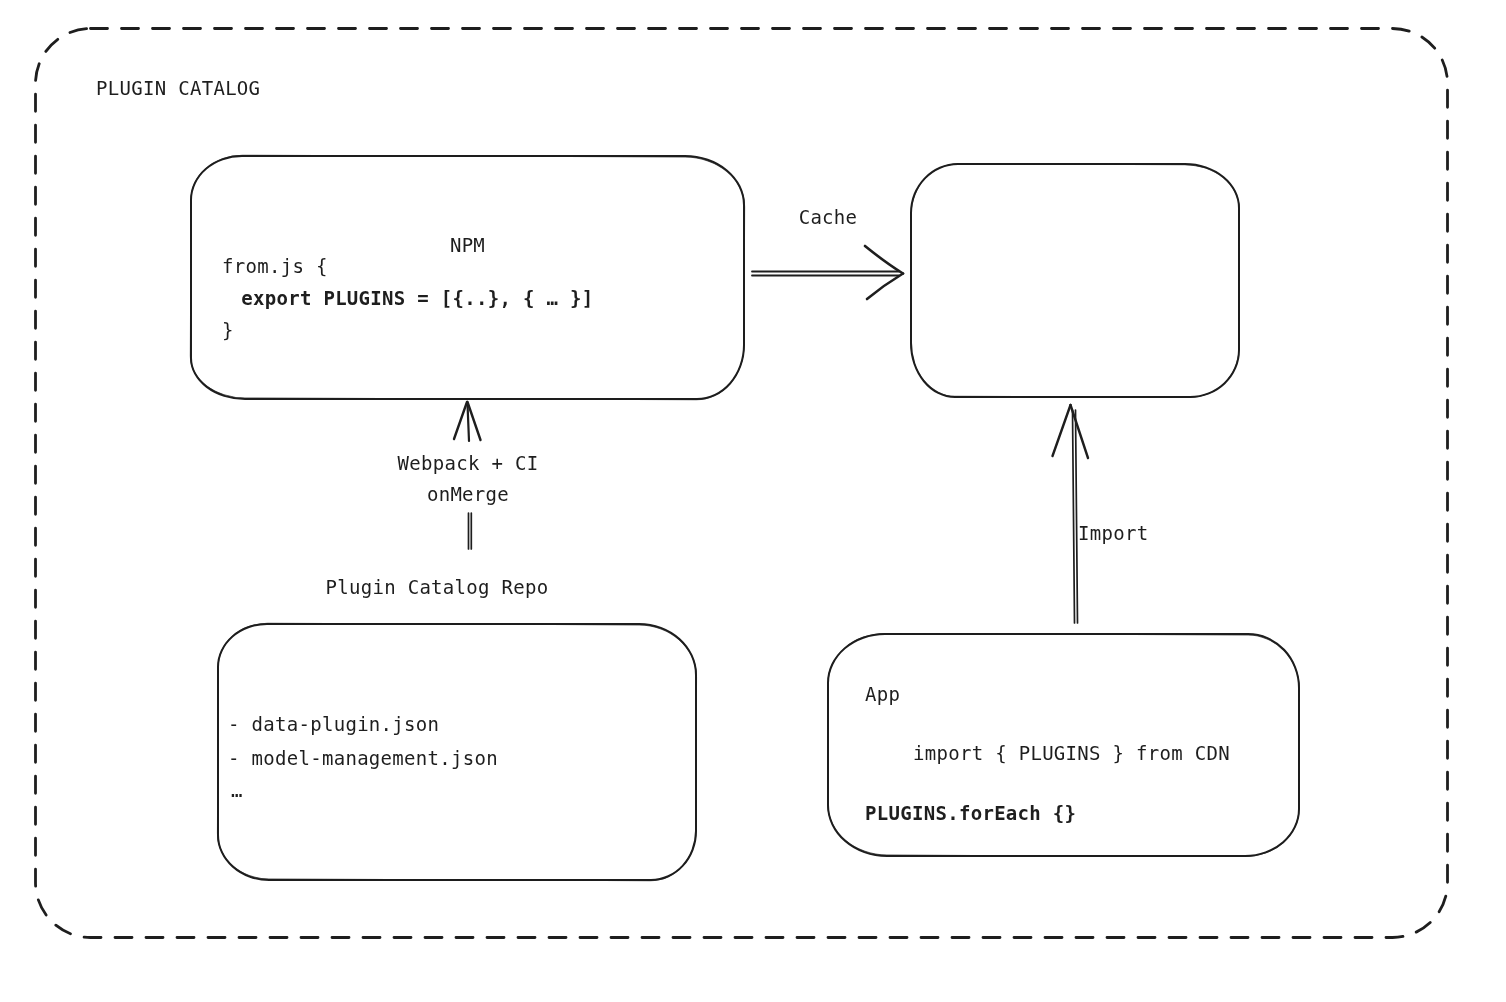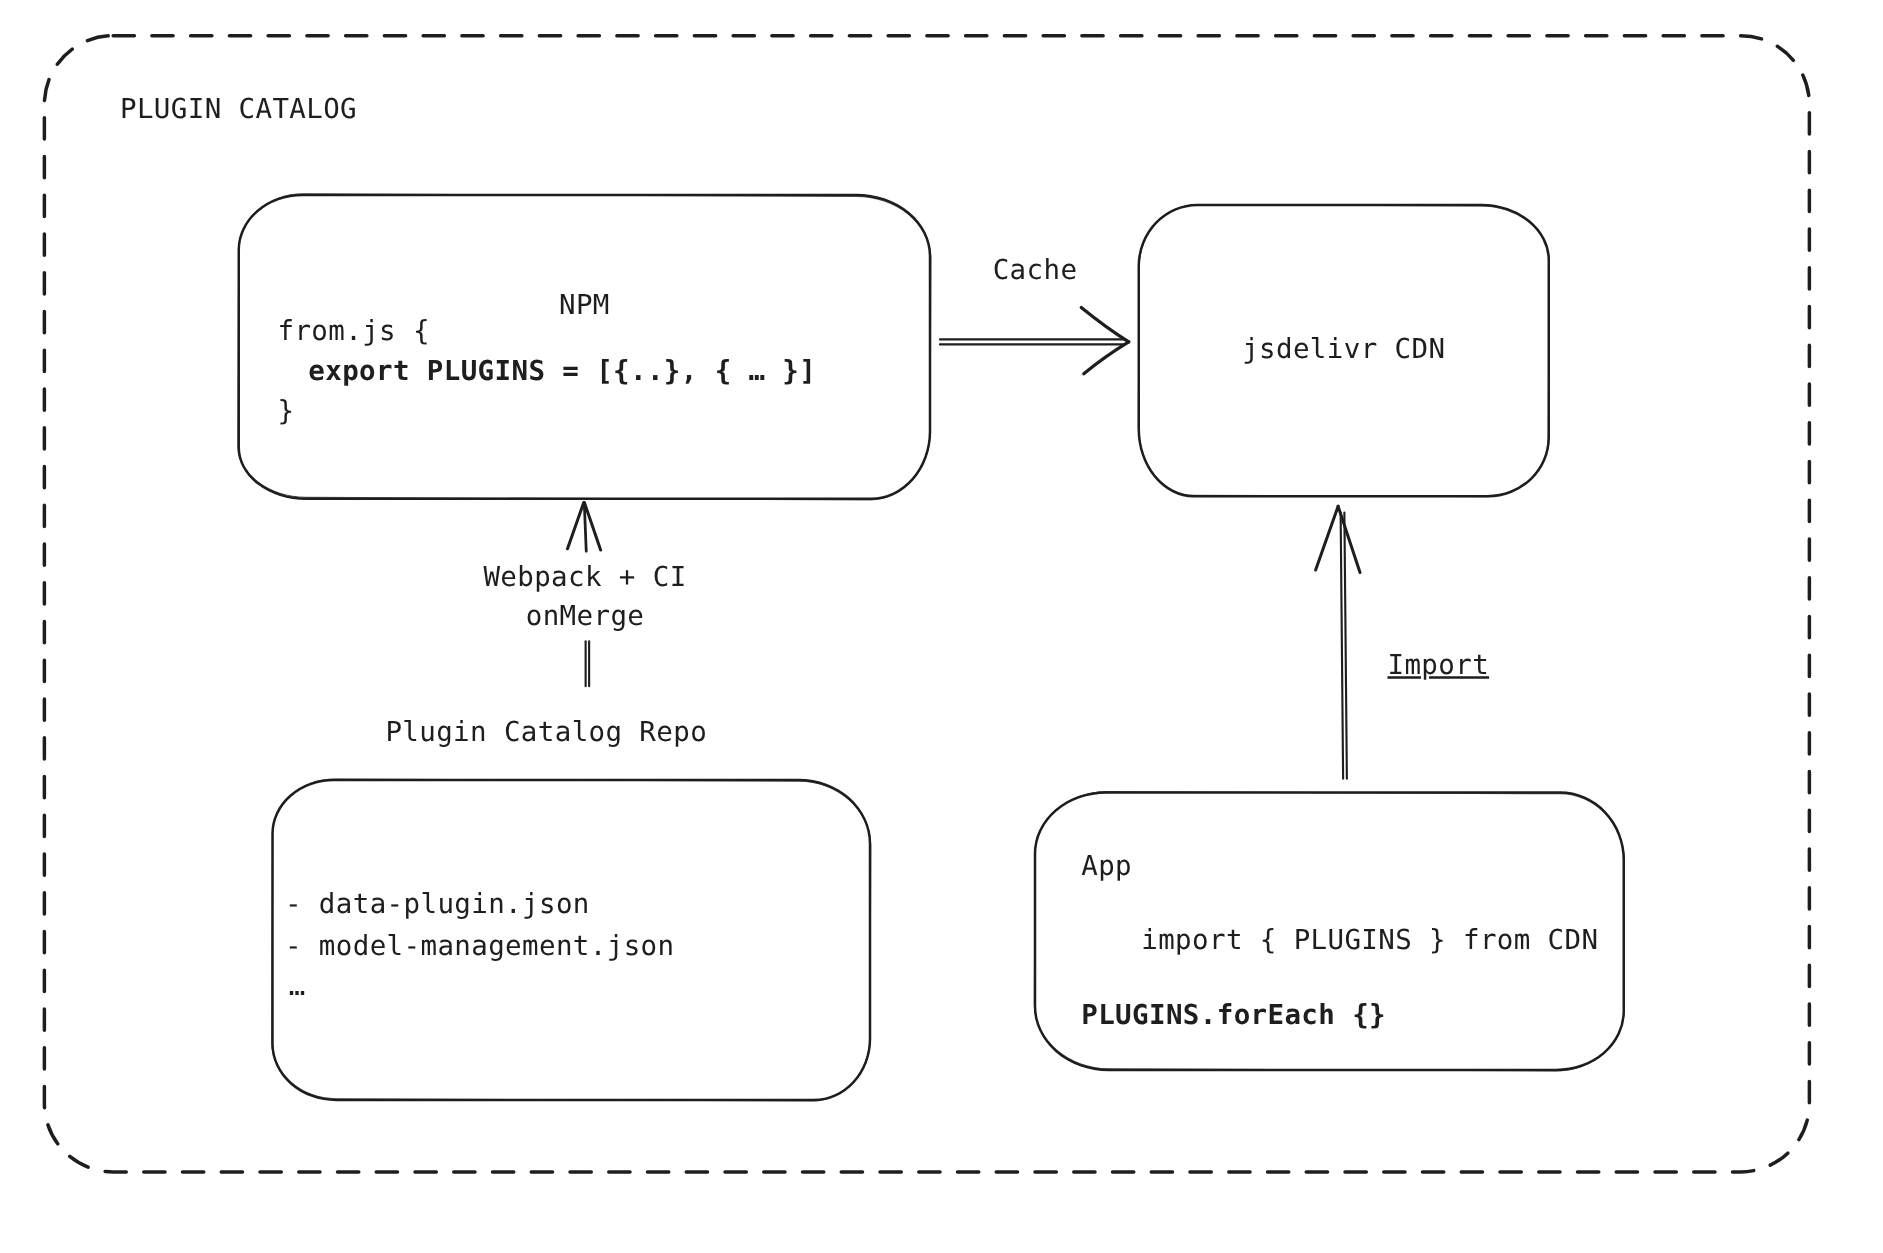--- a/index.html
+++ b/index.html
@@ -2,21 +2,21 @@
 <html style="--stroke: #1e1e1e; --bg: #ffffff;"><head>
 <meta charset="utf-8">
 <style>
   html,body{margin:0;padding:0;background:#fff;}
   .canvas{
     position:relative;width:1506px;height:1002px;background:var(--bg,#fff);
     font-family:"DejaVu Sans Mono","Liberation Mono",monospace;
     color:var(--stroke,#1e1e1e);overflow:hidden;
   }
   .lines{position:absolute;left:0;top:0;width:1506px;height:1002px;pointer-events:none;}
-  .t{position:absolute;font-size:22px;line-height:30px;white-space:pre;letter-spacing:0.3px;}
+  .t{position:absolute;font-size:19px;line-height:30px;white-space:pre;letter-spacing:0.3px;}
   .tc{text-align:center;}
   .box{
     position:absolute;border:2px solid var(--stroke,#1e1e1e);background:#fff;box-sizing:border-box;
   }
   .box::before{
     content:"";position:absolute;inset:-1px;border:1.4px solid var(--stroke,#1e1e1e);
     border-radius:inherit;transform:rotate(.25deg) scale(1.003);opacity:.75;pointer-events:none;
   }
   .box-npm{left:190px;top:155px;width:555px;height:245px;
     border-radius:52px 60px 48px 55px / 45px 50px 55px 42px;}
@@ -64,31 +64,30 @@
 
   <div class="box box-npm"></div>
   <div class="t tc" style="left:190px;top:186px;width:555px;margin-top:44px;">NPM</div>
   <div class="t" style="left:222px;top:251px;">from.js {</div>
   <div class="t" style="left:206px;top:283px;font-weight:bold;">   export PLUGINS = [{..}, { … }]</div>
   <div class="t" style="left:222px;top:315px;">}</div>
 
   <div class="t tc" style="left:752px;top:202px;width:152px;">Cache</div>
 
   <div class="box box-cdn"></div>
-  <div class="t tc" style="left:910px;top:265px;width:330px;">jsdelivr CDN</div>
 
   <div class="t tc" style="left:330px;top:448px;width:276px;">Webpack + CI</div>
   <div class="t tc" style="left:217px;top:572px;width:440px;">Plugin Catalog Repo</div>
 
   <div class="t tc" style="left:330px;top:479px;width:276px;">onMerge</div>
   <div class="box box-repo"></div>
   <div class="t" style="left:228px;top:743px;">- model-management.json</div>
   <div class="t" style="left:228px;top:709px;">- data-plugin.json</div>
   <div class="t" style="left:231px;top:775px;">…</div>
 
-  <div class="t" style="left:1110px;top:518px;text-decoration:underline;">Import</div>
+  <div class="t" style="left:1078px;top:518px;">Import</div>
 
   <div class="box box-app"></div>
   <div class="t" style="left:865px;top:679px;">App</div>
   <div class="t" style="left:865px;top:738px;margin-left:48px;">import { PLUGINS } from CDN</div>
   <div class="t" style="left:865px;top:798px;font-weight:bold;">PLUGINS.forEach {}</div>
 
 </div>
 
 </body></html>

